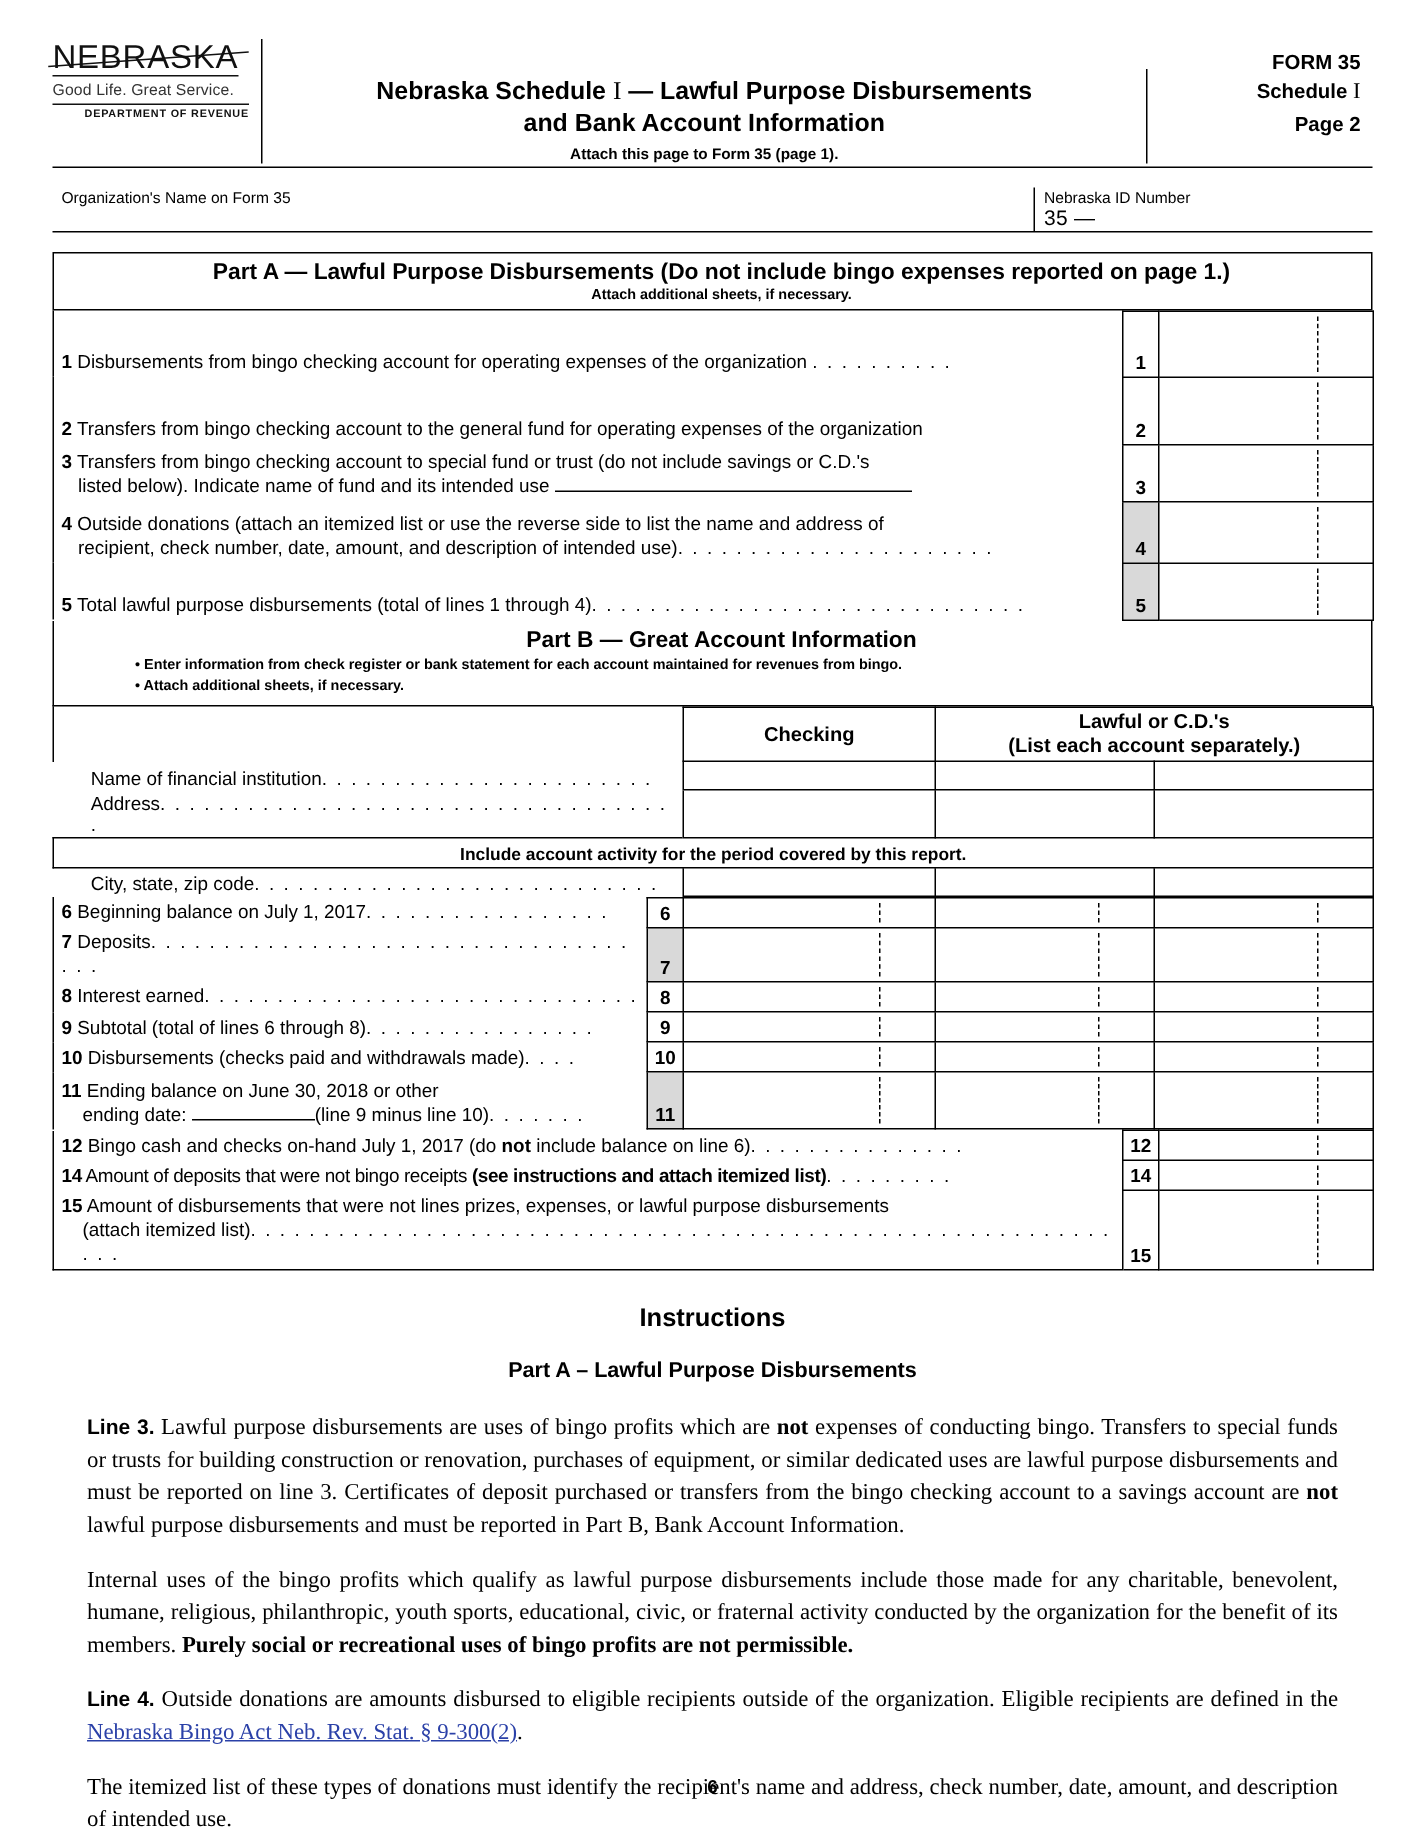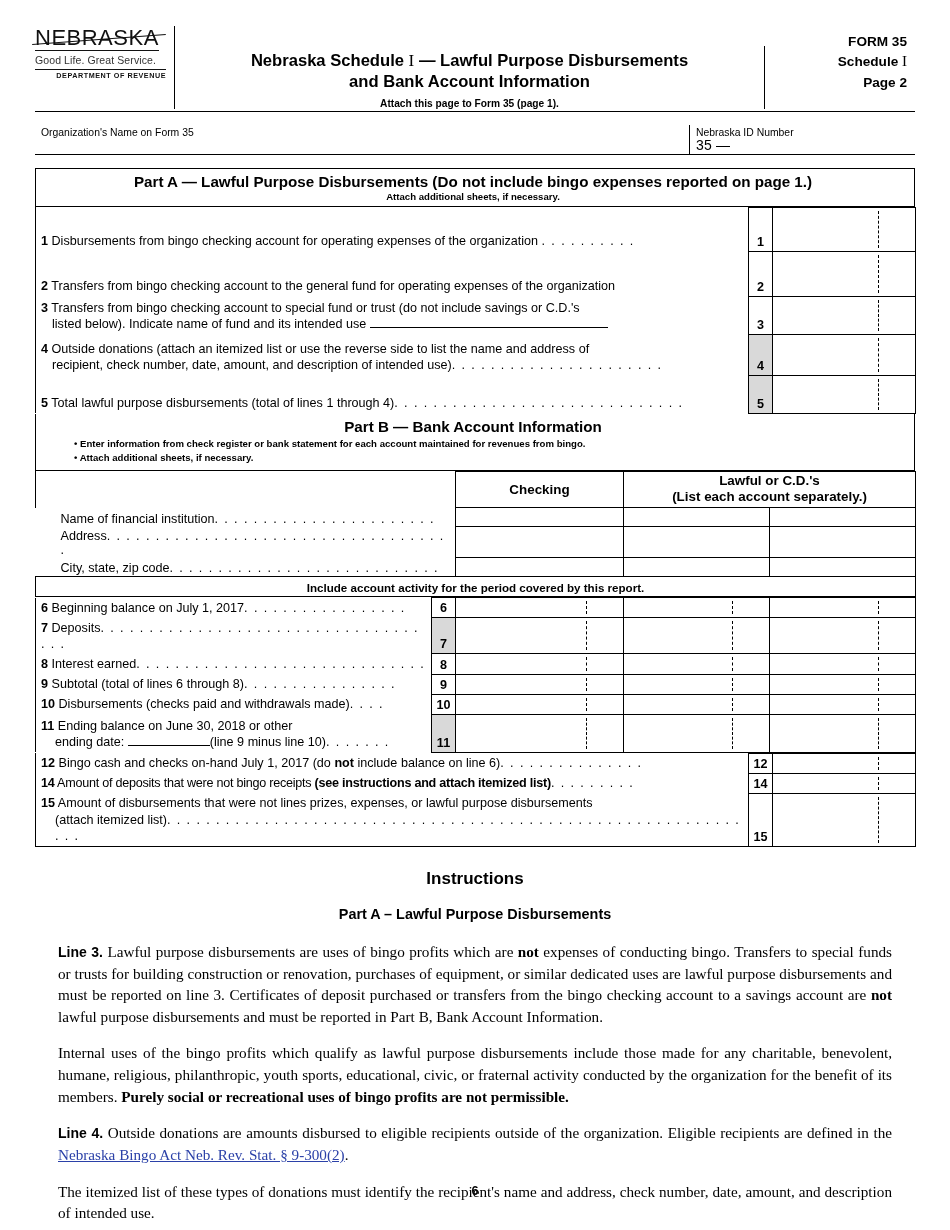--- a/index.html
+++ b/index.html
@@ -113,21 +113,21 @@
     font-size: 14px;
     letter-spacing: .2px;
     margin-top: -1px;
   }
 
   
   .partbox {
     margin: 8px 35px 0 35px;
     border: 1.2px solid #000;
     text-align: center;
-    padding: 4px 4px 4px 0;
+    padding: 4px 4px 4px 16px;
   }
   .partbox .pt-title {
     font-size: 15.2px;
     font-weight: bold;
   }
   .partbox .pt-sub {
     font-size: 9.6px;
     font-weight: bold;
     margin-top: 1px;
   }
@@ -317,21 +317,21 @@
           <b>5</b>
           <span>Total lawful purpose disbursements (total of lines 1 through 4)</span><span class="dots">. . . . . . . . . . . . . . . . . . . . . . . . . . . . . .</span>
         </td>
         <td class="lnum bd shade">5</td>
         <td class="money bd"><span class="cents"></span>&nbsp;</td>
       </tr>
     </tbody>
   </table>
 
   <div class="partbox partB" style="border-top:none">
-    <div class="pt-title">Part B — Bank Account Information</div>
+    <div class="pt-title">Part B — Great Account Information</div>
     <div class="bullets">
       <div>• Enter information from check register or bank statement for each account maintained for revenues from bingo.</div>
       <div>• Attach additional sheets, if necessary.</div>
     </div>
   </div>
 
   <table class="frm">
     <colgroup>
       <col style="width:420px">
         <col style="width:168px">
@@ -352,28 +352,28 @@
         <td class="bd"></td>
         <td class="bd"></td>
         <td class="bd"></td>
       </tr>
       <tr style="height:19px">
         <td class="bankname br"><span>Address</span><span class="dots">. . . . . . . . . . . . . . . . . . . . . . . . . . . . . . . . . . . .</span></td>
         <td class="bd"></td>
         <td class="bd"></td>
         <td class="bd"></td>
       </tr>
-      <tr style="height:19px">
-        <td class="bankname br"><span>City, state, zip code</span><span class="dots">. . . . . . . . . . . . . . . . . . . . . . . . . . . .</span></td>
-        <td class="bd"></td>
-        <td class="bd"></td>
-        <td class="bd"></td>
-      </tr>
       <tr style="height:20px">
         <td class="bd incl" colspan="4">Include account activity for the period covered by this report.</td>
+      </tr>
+      <tr style="height:19px">
+        <td class="bankname br"><span>City, state, zip code</span><span class="dots">. . . . . . . . . . . . . . . . . . . . . . . . . . . .</span></td>
+        <td class="bd"></td>
+        <td class="bd"></td>
+        <td class="bd"></td>
       </tr>
     </tbody>
   </table>
 
   <table class="frm">
     <colgroup>
       <col style="width:396px">
         <col style="width:24px">
       <col style="width:168px">
         <col style="width:146px">

